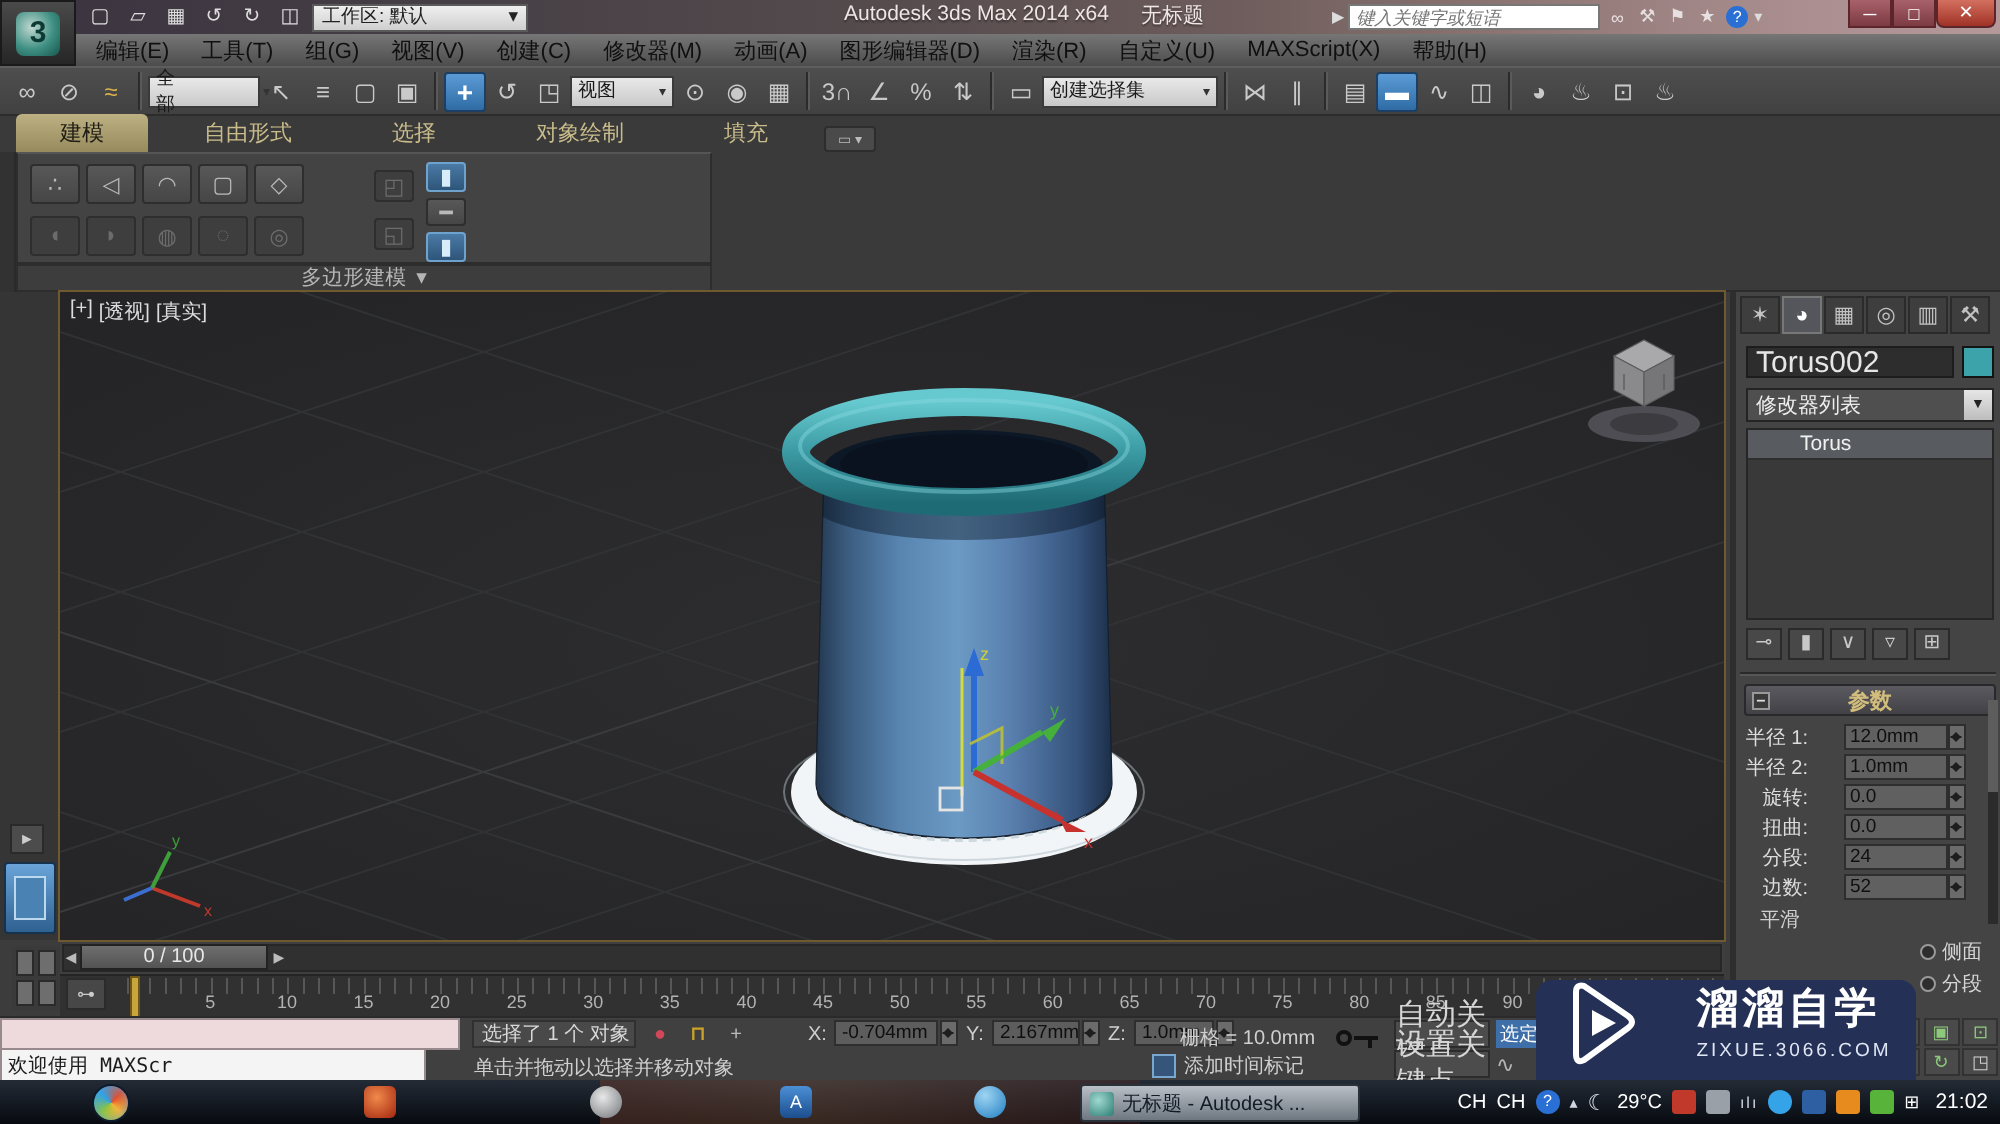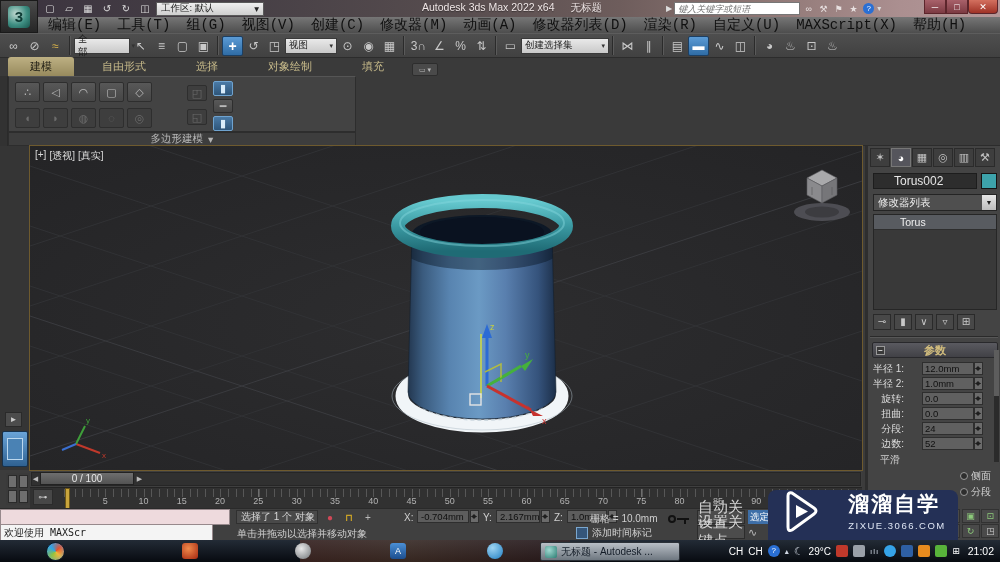--- a/index.html
+++ b/index.html
@@ -25,21 +25,21 @@
   .searchbox{width:126px;height:13px;background:#fff;border:1px solid #777;font-size:9px;font-style:italic;color:#888;padding:0 3px;}
   .t-ic{width:13px;height:13px;display:flex;align-items:center;justify-content:center;color:#e8e0e0;font-size:9px;}
   .winbtns{left:924px;top:0;display:flex;}
   .wbtn{width:22px;height:14px;display:flex;align-items:center;justify-content:center;color:#fff;font-size:9px;
     background:linear-gradient(#a8616a,#7c3a42);border:1px solid #5c252b;border-top:none;}
   .wbtn.close{background:linear-gradient(#d3705f,#a03226);width:30px;border-radius:0 0 4px 4px;}
 
   
   .menubar{left:0;top:17px;width:1000px;height:16px;background:linear-gradient(#767676,#4d4d4d);
     display:flex;align-items:center;padding-left:40px;}
-  .menu-item{padding:0 8px;color:#101010;font-size:14px;height:16px;display:flex;align-items:center;cursor:default;font-family:Liberation Mono, monospace;}
+  .menu-item{padding:0 8px;color:#101010;font-size:11px;height:16px;display:flex;align-items:center;cursor:default;}
 
   
   .toolbar{left:0;top:33px;width:1000px;height:25px;background:linear-gradient(#4e4e4e,#414141);
     border-top:1px solid #5d5d5d;border-bottom:1px solid #2c2c2c;display:flex;align-items:center;padding-left:3px;}
   .tsep{width:2px;height:19px;margin:0 3px;border-left:1px solid #2b2b2b;border-right:1px solid #5a5a5a;}
   .tbtn{width:21px;height:20px;display:flex;align-items:center;justify-content:center;color:#c9c9c9;font-size:12px;border-radius:2px;}
   .tbtn.active{background:linear-gradient(#5b9bd5,#2f6ca5);border:1px solid #1c3f63;color:#fff;}
   .tdrop{height:16px;background:linear-gradient(#e9e9e9,#c9c9c9);border:1px solid #3a3a3a;color:#1a1a1a;
     font-size:9.5px;display:flex;align-items:center;justify-content:space-between;padding:0 3px;gap:4px;}
   .tdrop .caret{font-size:7px;color:#333;}
@@ -127,21 +127,21 @@
     display:flex;align-items:center;justify-content:center;}
   .navbtn.green{color:#8cc97a;}
 
   
   .cpanel{left:865px;top:146px;width:135px;height:394px;background:#444;border-left:3px solid #2e2e2e;}
   .cp-tabs{position:absolute;left:2px;top:2px;display:flex;gap:1px;}
   .cp-tab{width:20px;height:19px;background:#3e3e3e;border:1px solid #2b2b2b;color:#c2c2c2;font-size:11px;
     display:flex;align-items:center;justify-content:center;}
   .cp-tab.active{background:#55555c;border-color:#777;color:#fff;}
   .objname{position:absolute;left:5px;top:27px;width:104px;height:16px;background:#2d2d2d;border:1px solid #1d1d1d;
-    color:#e6e6e6;font-size:12px;display:flex;align-items:center;padding:0 20px;}
+    color:#e6e6e6;font-size:15px;display:flex;align-items:center;padding:0 4px;}
   .objcolor{position:absolute;left:113px;top:27px;width:16px;height:16px;border:1px solid #141414;}
   .modlist{position:absolute;left:5px;top:48px;width:124px;height:17px;background:#4f4f4f;border:1px solid #242424;
     color:#ededed;font-size:10.5px;display:flex;align-items:center;justify-content:space-between;padding-left:4px;}
   .modlist .arrow{width:14px;height:15px;background:linear-gradient(#e6e6e6,#bdbdbd);color:#222;font-size:7px;
     display:flex;align-items:center;justify-content:center;}
   .stackbox{position:absolute;left:5px;top:68px;width:124px;height:96px;background:#393939;border:1px solid #262626;}
   .stackrow{height:15px;background:#585b60;color:#f0f0f0;font-size:10.5px;display:flex;align-items:center;
     padding-left:26px;border-bottom:1px solid #2e2e2e;}
   .stacktools{position:absolute;left:5px;top:166px;width:124px;height:19px;display:flex;align-items:center;gap:3px;}
   .sbtn{width:18px;height:16px;background:#484848;border:1px solid #2a2a2a;color:#c8c8c8;font-size:10px;
@@ -269,21 +269,21 @@
       <span class="qbtn" data-name="save-icon"></span>
       <span class="qbtn" data-name="undo-icon"></span>
       <span class="qbtn" data-name="redo-icon"></span>
       <span class="qbtn" data-name="paste-icon"></span>
       <div class="workspace" data-name="workspace-dropdown">
         <span data-name="workspace-label">工作区: 默认</span>
         <span class="caret" data-name="chevron-down-icon">▾</span>
       </div>
     </div>
     <div class="ab title-text" data-name="window-title">
-      <span data-name="app-title">Autodesk 3ds Max  2022 x64</span>
+      <span data-name="app-title">Autodesk 3ds Max  2014 x64</span>
       <span data-name="document-title">无标题</span>
     </div>
     <div class="ab search-wrap" data-name="info-center">
       <span class="flyout" data-name="flyout-arrow-icon">▶</span>
       <input class="searchbox" data-name="search-input" placeholder="键入关键字或短语" style="">
       <span class="t-ic" data-name="search-binoculars-icon"></span>
       <span class="t-ic" data-name="wrench-icon"></span>
       <span class="t-ic" data-name="communication-icon"></span>
       <span class="t-ic" data-name="favorites-star-icon"></span>
       <span class="t-ic" data-name="help-icon"></span>
@@ -301,21 +301,21 @@
 
   <div class="ab menubar" data-name="menu-bar">
 
   <span class="menu-item" data-name="menu-item">编辑(E)</span>
       <span class="menu-item" data-name="menu-item">工具(T)</span>
       <span class="menu-item" data-name="menu-item">组(G)</span>
       <span class="menu-item" data-name="menu-item">视图(V)</span>
       <span class="menu-item" data-name="menu-item">创建(C)</span>
       <span class="menu-item" data-name="menu-item">修改器(M)</span>
       <span class="menu-item" data-name="menu-item">动画(A)</span>
-      <span class="menu-item" data-name="menu-item">修改器列表(D)</span>
+      <span class="menu-item" data-name="menu-item">图形编辑器(D)</span>
       <span class="menu-item" data-name="menu-item">渲染(R)</span>
       <span class="menu-item" data-name="menu-item">自定义(U)</span>
       <span class="menu-item" data-name="menu-item">MAXScript(X)</span>
       <span class="menu-item" data-name="menu-item">帮助(H)</span>
     </div>
 
   <div class="ab toolbar" data-name="main-toolbar">
     <span class="tbtn" data-name="select-and-link-icon"></span>
     <span class="tbtn" data-name="unlink-selection-icon"></span>
     <span class="tbtn" data-name="bind-spacewarp-icon"></span>

